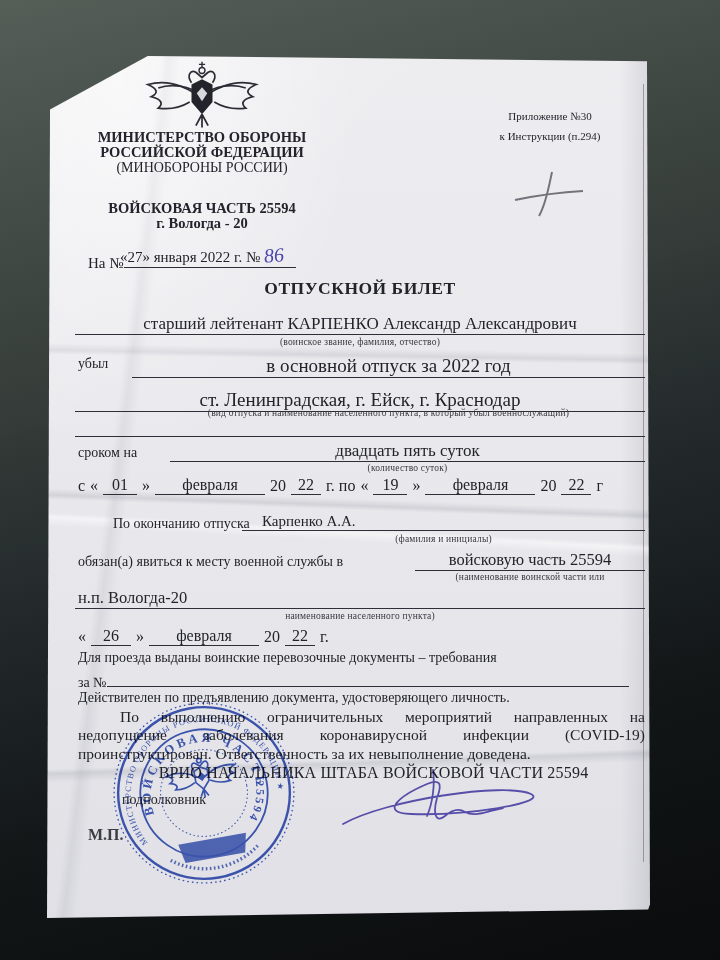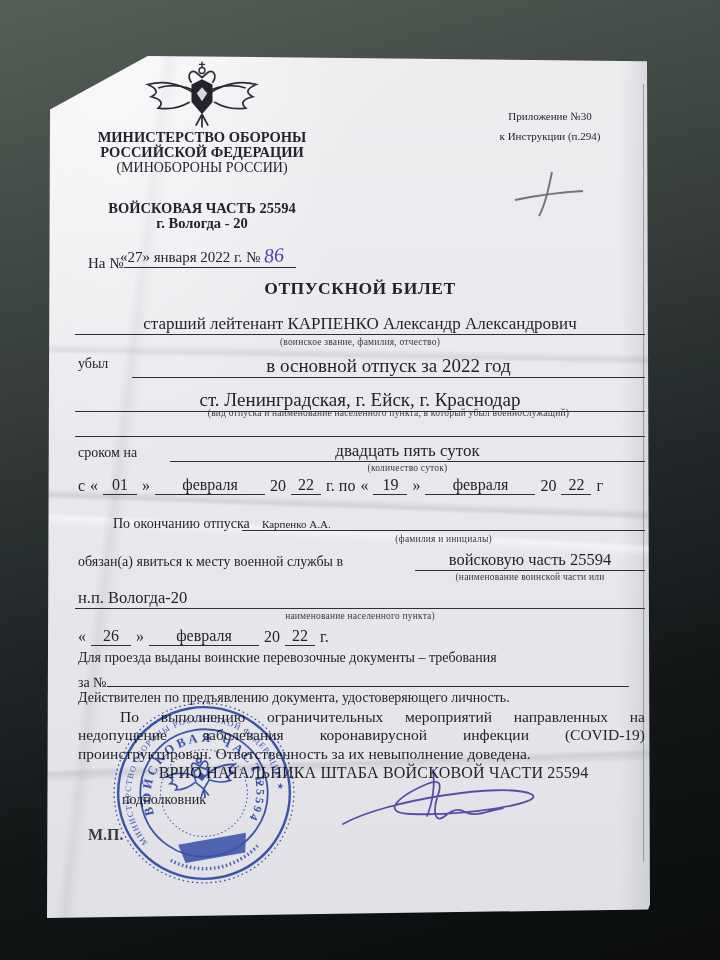--- a/index.html
+++ b/index.html
@@ -125,21 +125,21 @@
       <span>«</span>
       <span class="cell w34">19</span>
       <span>»</span>
       <span class="cell w110">февраля</span>
       <span>20</span>
       <span class="cell w30">22</span>
       <span>г</span>
     </div>
 
     <div class="abs body16" style="left:27px;top:460px;margin-left:39px;">По окончанию отпуска</div>
-    <div class="fline" style="left:195px;top:454px;width:403px;height:21px;font-size:11px;justify-content:flex-start;padding-left:20px;box-sizing:border-box;">
+    <div class="fline" style="left:195px;top:454px;width:403px;height:21px;font-size:15px;justify-content:flex-start;padding-left:20px;box-sizing:border-box;">
         <span>Карпенко А.А.</span>
       </div>
     <div class="abs ctr cap" style="left:195px;top:478px;width:403px;">(фамилия и инициалы)</div>
 
     <div class="abs body16" style="left:31px;top:498px;">обязан(а) явиться к месту военной службы в</div>
     <div class="fline" style="left:368px;top:492px;width:230px;height:22px;font-size:16.5px;">
         <span>войсковую часть  25594</span>
       </div>
     <div class="abs ctr cap" style="left:368px;top:516px;width:230px;">(наименование воинской части или</div>
 

